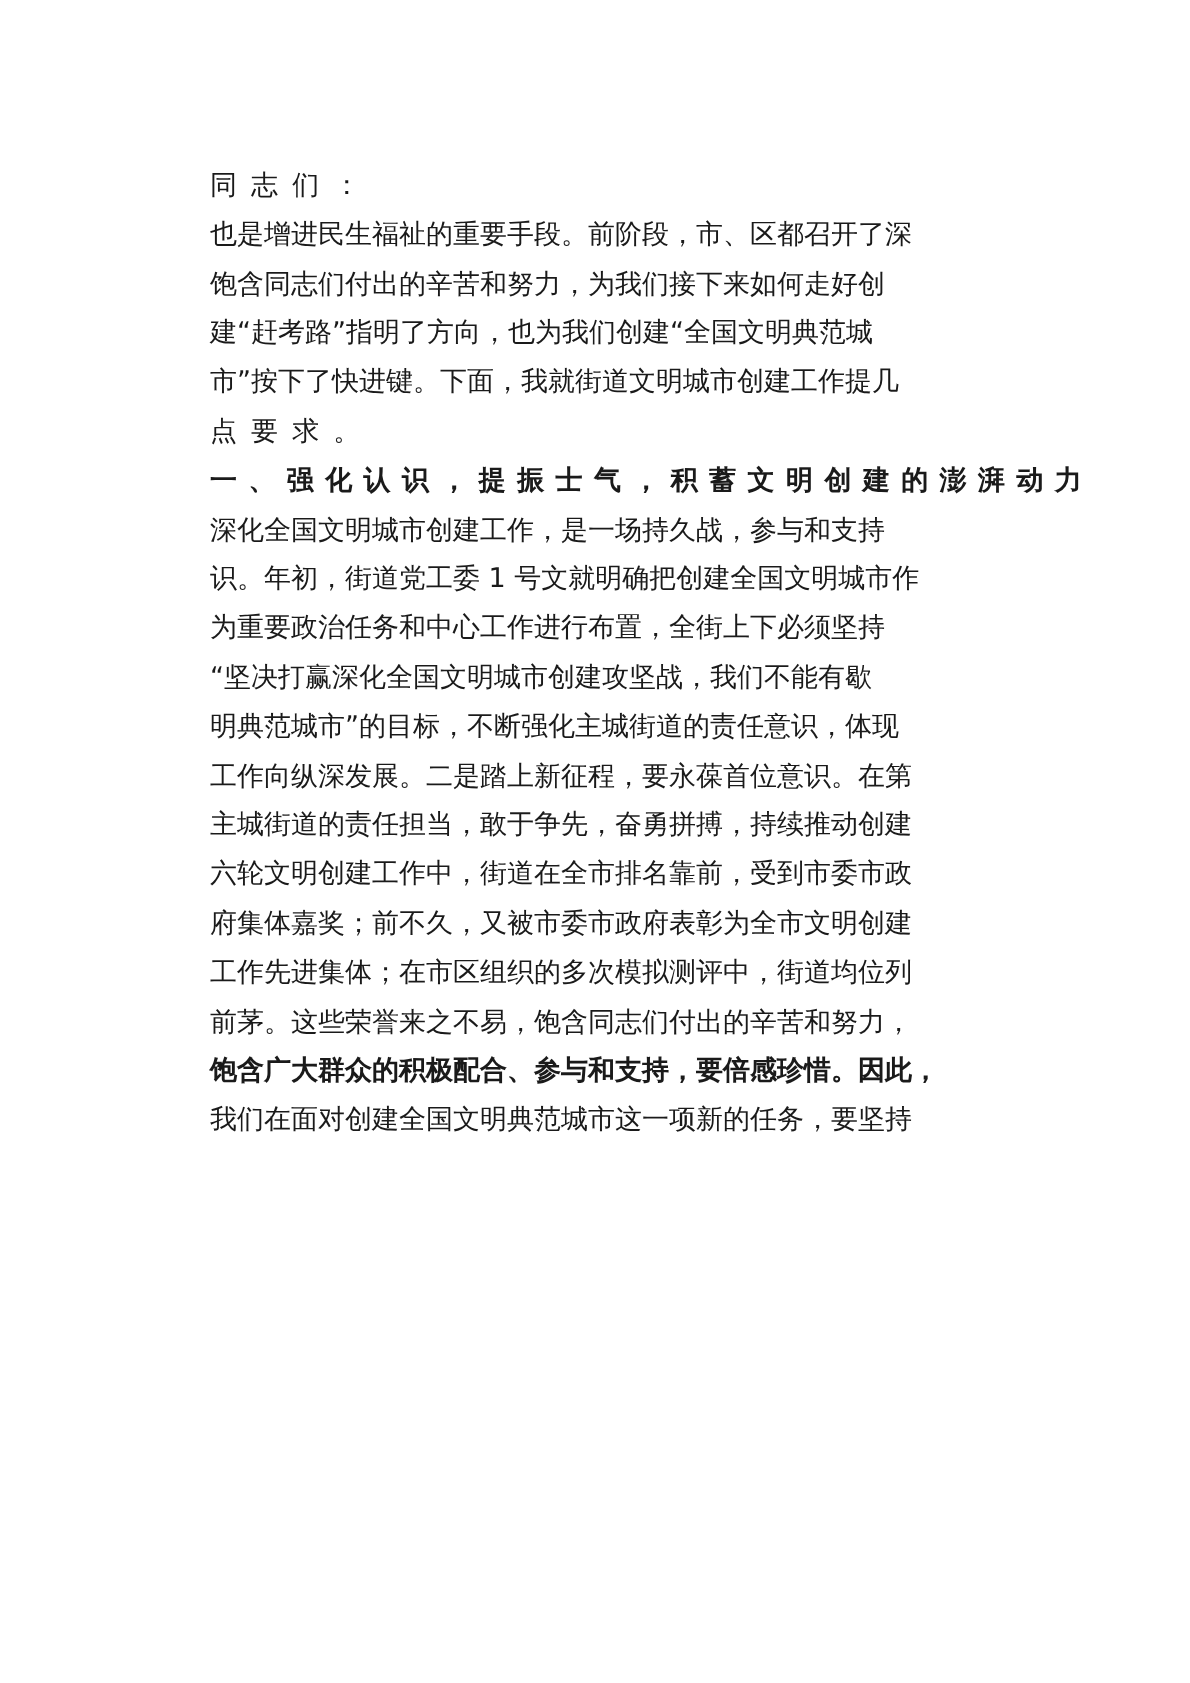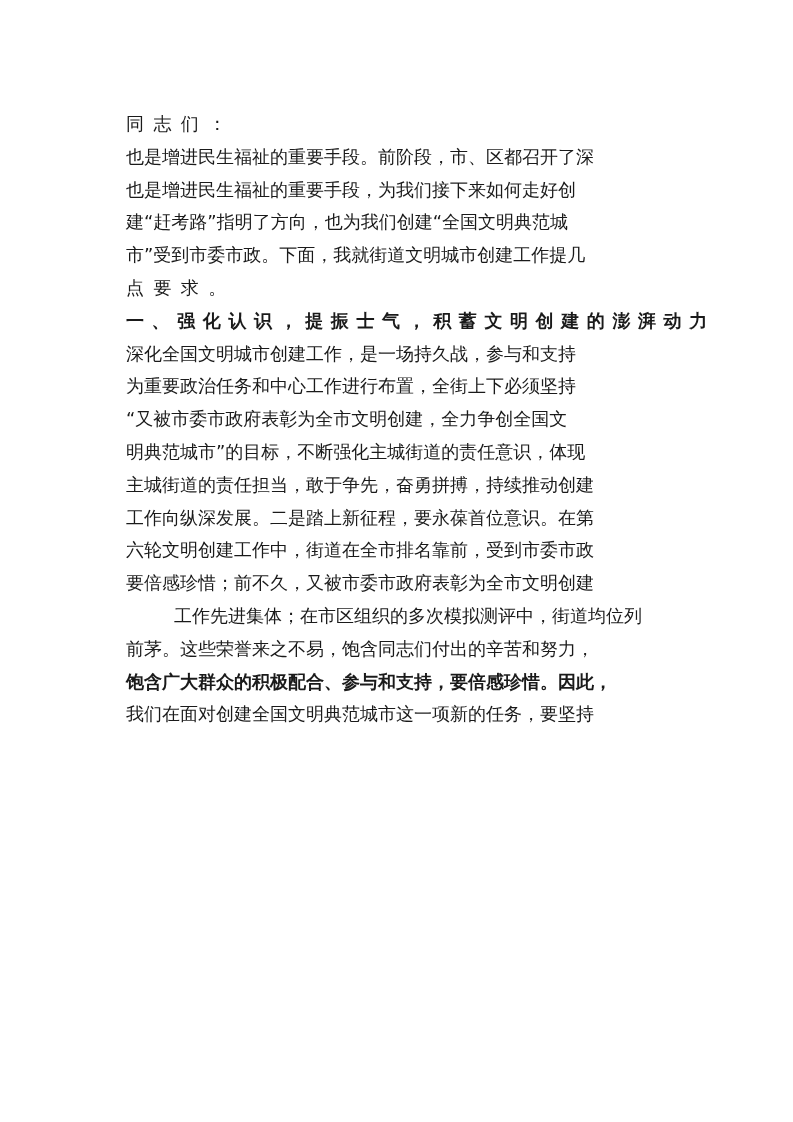--- a/index.html
+++ b/index.html
@@ -1,49 +1,50 @@
 <!DOCTYPE html>
 <html><head>
 <meta charset="utf-8">
 <style>
   html, body { margin:0; padding:0; background:#ffffff; }
   body { width:793px; height:1122px; position:relative; overflow:hidden; }
   .page { position:absolute; left:0; top:0; width:793px; height:1122px; background:#fff; }
-  .content { position:absolute; left:126px; top:108px; width:552px; }
+  .content { position:absolute; left:140px; top:108px; width:552px; }
   .line {
     height:32.8px; line-height:32.8px;
     font-family: "DejaVu Sans", sans-serif;
     font-size:18px; color:#1a1a1a;
     white-space:nowrap;
     text-align:justify; text-align-last:justify;
   }
   .line.short { text-align-last:left; letter-spacing:9.4px; }
   .line.bold { font-weight:bold; text-align-last:left; letter-spacing:7.6px; }
 </style>
 </head>
 <body>
 
 <div class="page">
   <div class="content">
     <div class="line short">同志们：</div>
 
     <div class="line" style="letter-spacing: 0px; text-align-last: left;">也是增进民生福祉的重要手段。前阶段，市、区都召开了深</div>
-    <div class="line" style="letter-spacing: 0px; text-align-last: left;">也是增进民生福祉的重要手段，为我们接下来如何走好创</div>
+    <div class="line" style="letter-spacing: 0px; text-align-last: left;">饱含同志们付出的辛苦和努力，为我们接下来如何走好创</div>
     <div class="line" style="letter-spacing: 0px; text-align-last: left;">建“赶考路”指明了方向，也为我们创建“全国文明典范城</div>
-    <div class="line" style="letter-spacing: 0px; text-align-last: left;">市”受到市委市政。下面，我就街道文明城市创建工作提几</div>
+    <div class="line" style="letter-spacing: 0px; text-align-last: left;">市”按下了快进键。下面，我就街道文明城市创建工作提几</div>
     <div class="line short">点要求。</div>
 
     <div class="line bold">一、强化认识，提振士气，积蓄文明创建的澎湃动力</div>
 
     <div class="line" style="letter-spacing: 0px; text-align-last: left;">深化全国文明城市创建工作，是一场持久战，参与和支持</div>
+    <div class="line" style="letter-spacing: 0px; text-align-last: left;">识。年初，街道党工委 1 号文就明确把创建全国文明城市作</div>
     <div class="line" style="letter-spacing: 0px; text-align-last: left;">为重要政治任务和中心工作进行布置，全街上下必须坚持</div>
-    <div class="line" style="letter-spacing: 0px; text-align-last: left;">“又被市委市政府表彰为全市文明创建，全力争创全国文</div>
+    <div class="line" style="letter-spacing: 0px; text-align-last: left;">“坚决打赢深化全国文明城市创建攻坚战，我们不能有歇</div>
     <div class="line" style="letter-spacing: 0px; text-align-last: left;">明典范城市”的目标，不断强化主城街道的责任意识，体现</div>
+    <div class="line" style="letter-spacing: 0px; text-align-last: left;">工作向纵深发展。二是踏上新征程，要永葆首位意识。在第</div>
     <div class="line" style="letter-spacing: 0px; text-align-last: left;">主城街道的责任担当，敢于争先，奋勇拼搏，持续推动创建</div>
-    <div class="line" style="letter-spacing: 0px; text-align-last: left;">工作向纵深发展。二是踏上新征程，要永葆首位意识。在第</div>
     <div class="line" style="letter-spacing: 0px; text-align-last: left;">六轮文明创建工作中，街道在全市排名靠前，受到市委市政</div>
-    <div class="line" style="letter-spacing: 0px; text-align-last: left;">要倍感珍惜；前不久，又被市委市政府表彰为全市文明创建</div>
-    <div class="line" style="letter-spacing: 0px; text-align-last: left; margin-left: 48px;">工作先进集体；在市区组织的多次模拟测评中，街道均位列</div>
+    <div class="line" style="letter-spacing: 0px; text-align-last: left;">府集体嘉奖；前不久，又被市委市政府表彰为全市文明创建</div>
+    <div class="line" style="letter-spacing: 0px; text-align-last: left;">工作先进集体；在市区组织的多次模拟测评中，街道均位列</div>
     <div class="line" style="letter-spacing: 0px; text-align-last: left;">前茅。这些荣誉来之不易，饱含同志们付出的辛苦和努力，</div>
     <div class="line" style="letter-spacing: 0px; text-align-last: left; font-weight: bold;">饱含广大群众的积极配合、参与和支持，要倍感珍惜。因此，</div>
     <div class="line" style="letter-spacing: 0px; text-align-last: left;">我们在面对创建全国文明典范城市这一项新的任务，要坚持</div>
   </div>
 </div>
 
 </body></html>

